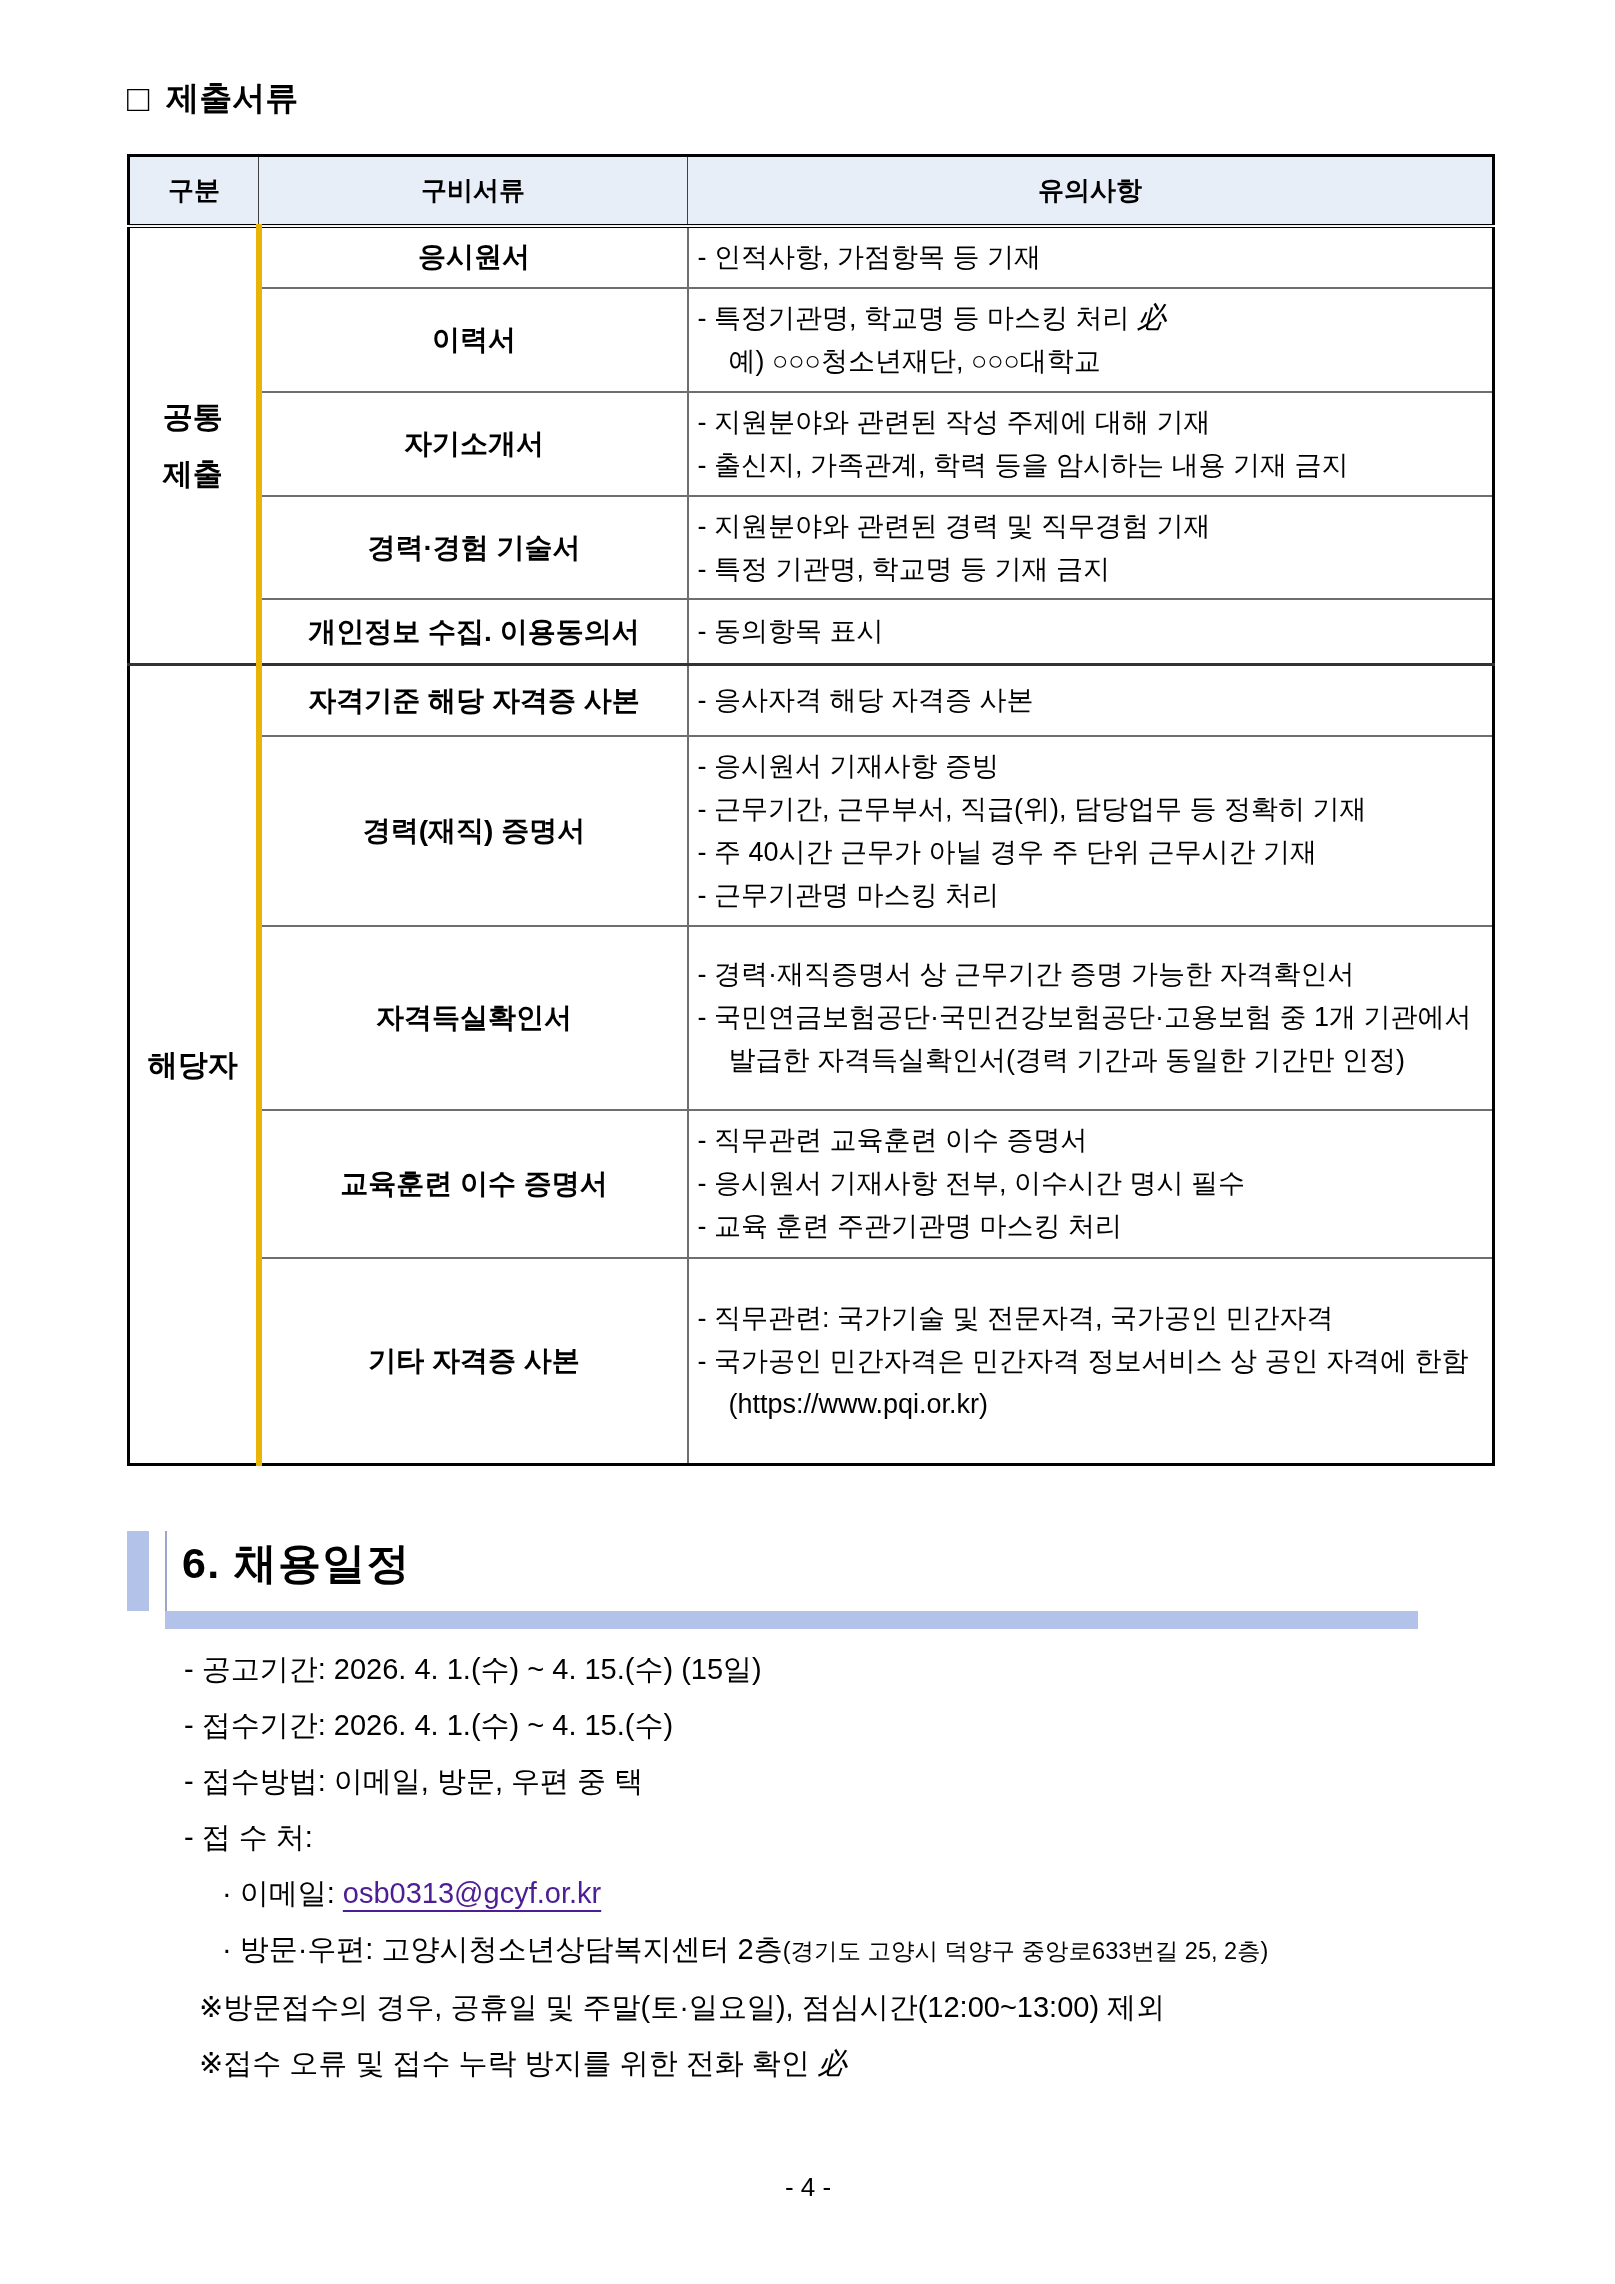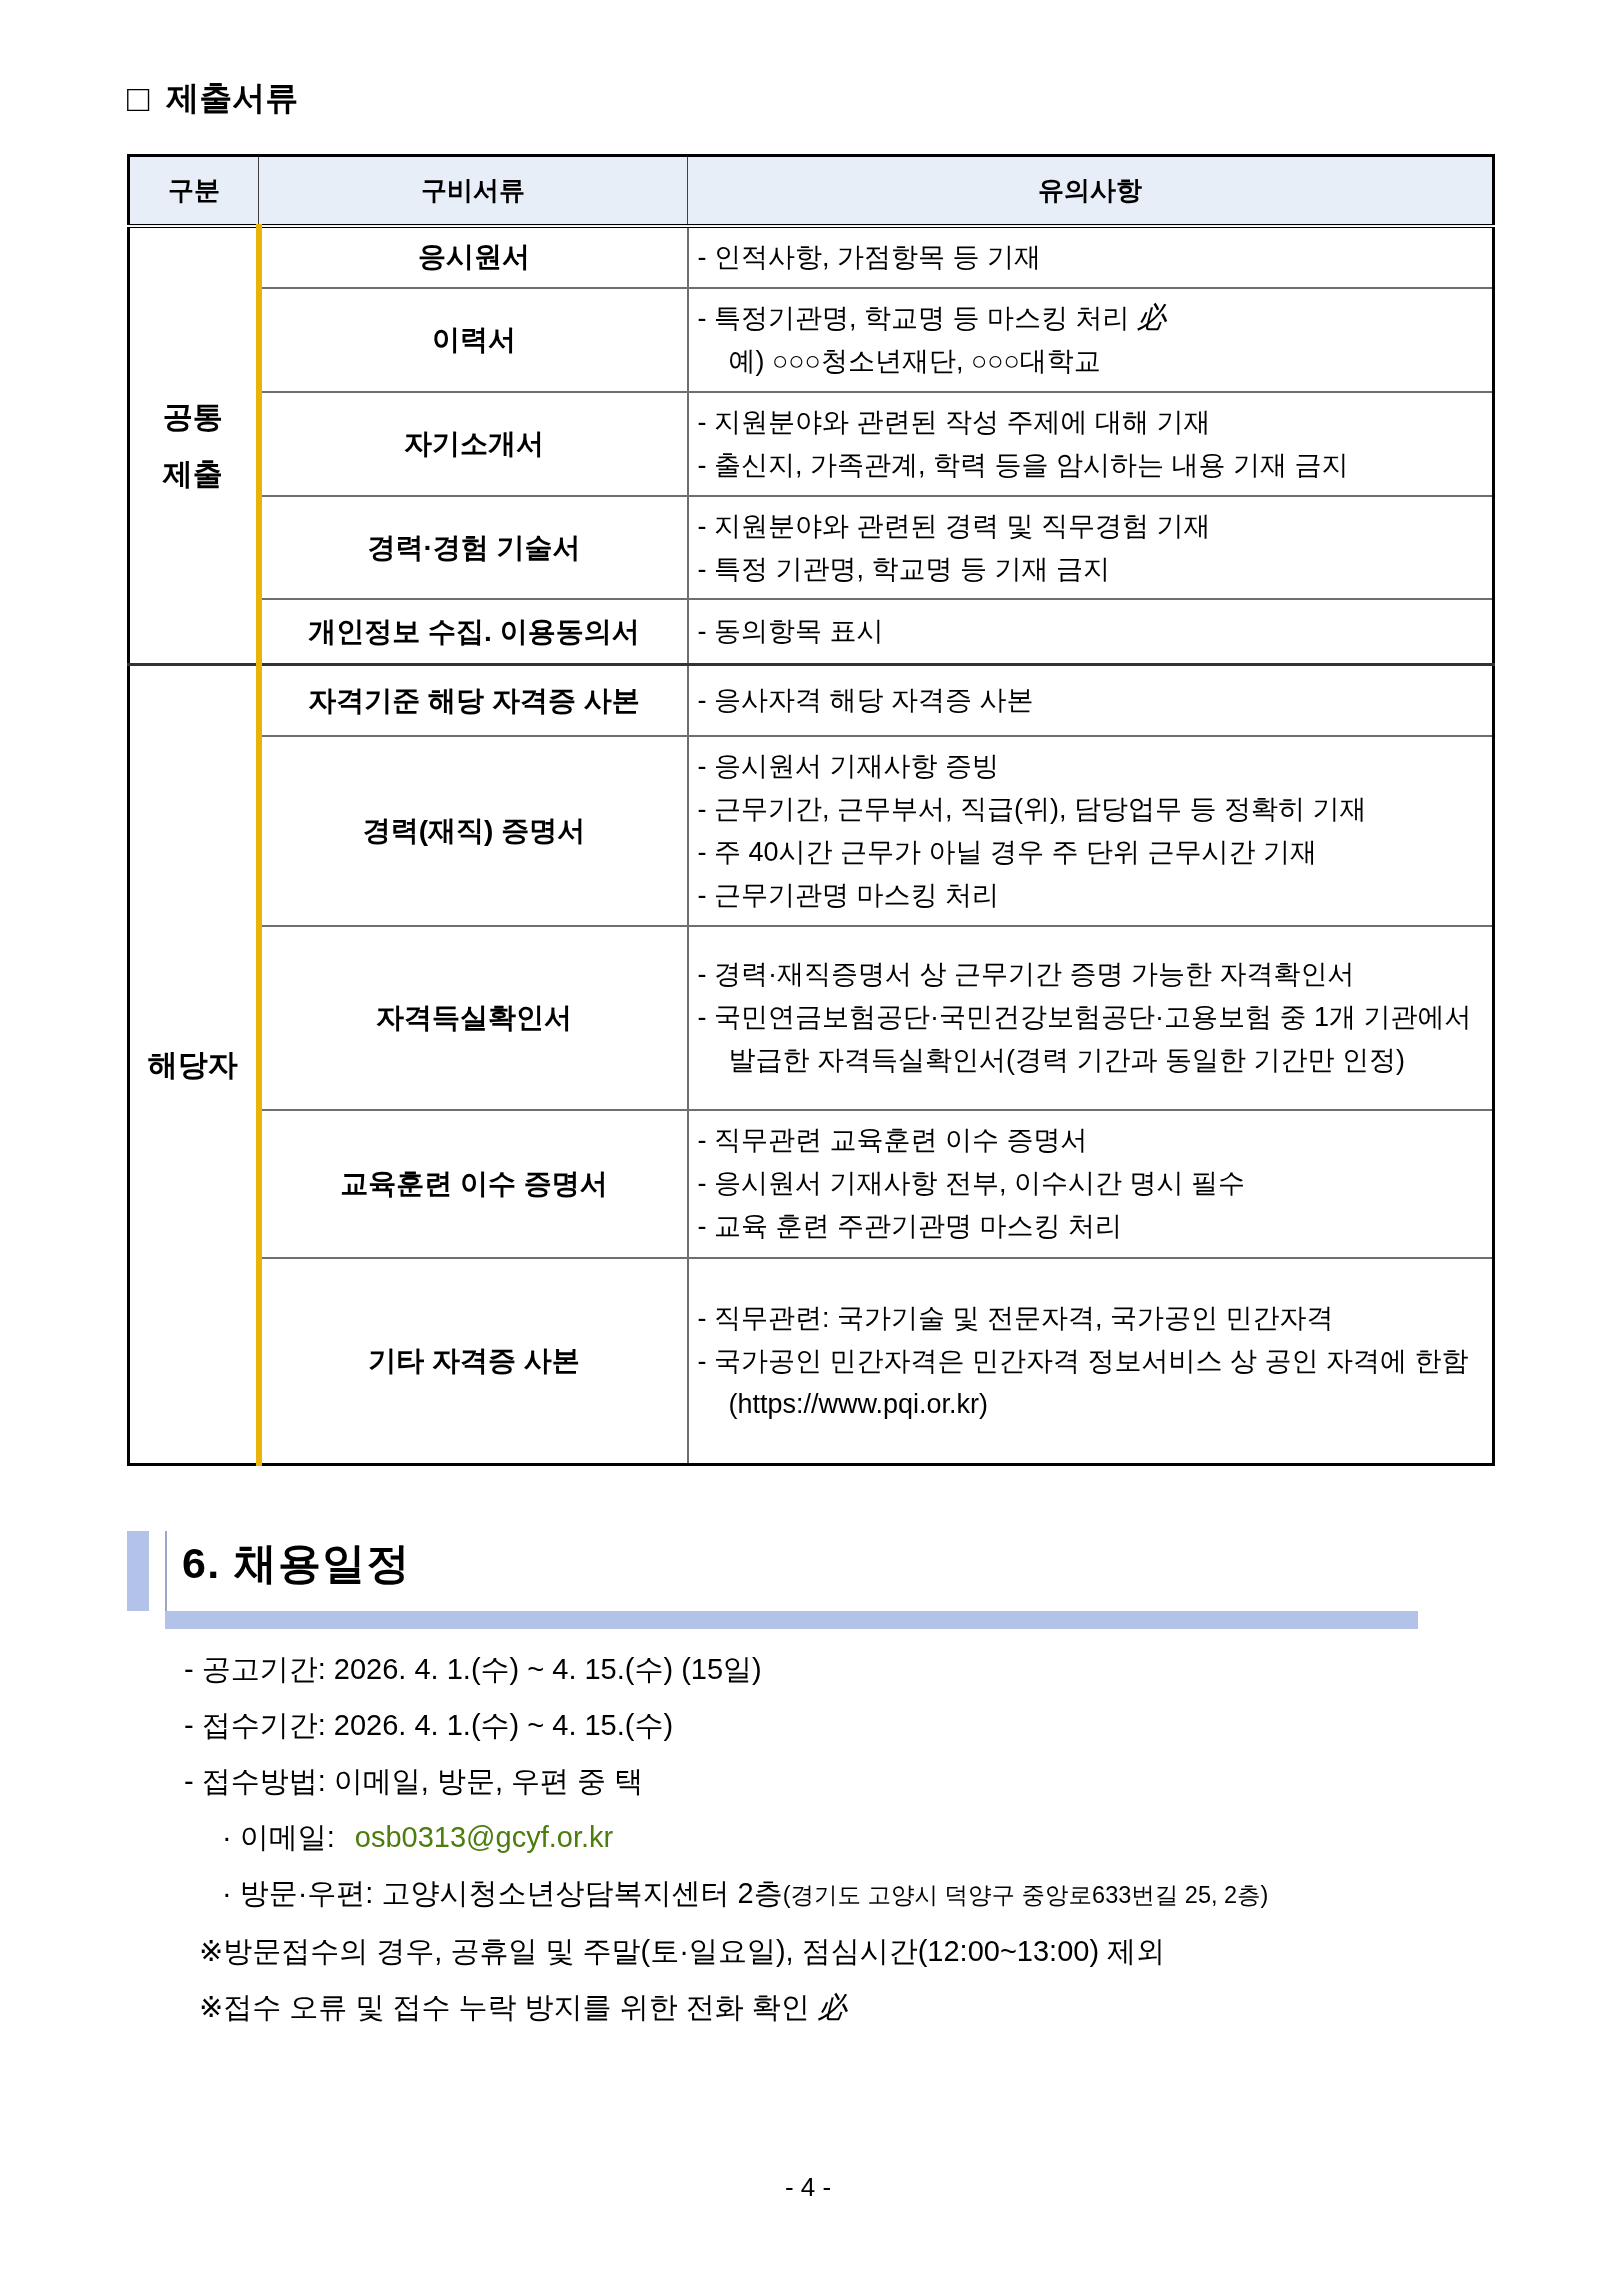--- a/index.html
+++ b/index.html
@@ -38,21 +38,21 @@
   
   .sched{margin-top:11.7px;font-size:29px;}
   .announce{padding-left:9px;line-height:57px;font-size:31px;word-break:keep-all;}
   .announce .bullet{font-weight:normal;margin-right:13px;}
   .announce .label{font-weight:bold;}
   .announce .hand{font-weight:normal;margin:0 10.4px 0 15.6px;font-size:29px;}
   .announce .deadline{font-weight:bold;text-decoration:underline;text-underline-offset:7.8px;}
   .sline{padding-left:57px;line-height:56px;word-break:keep-all;}
   .subline{padding-left:95px;line-height:56px;word-break:keep-all;}
   .noteline{padding-left:72px;line-height:56px;word-break:keep-all;}
-  .email-link{color:#4d7c0f;text-underline-offset:6.5px;cursor:pointer;margin-left:12px;}
+  .email-link{color:#4c1d95;text-decoration:underline;text-underline-offset:6.5px;cursor:pointer;}
   .visit-detail{font-size:23.5px;}
 
   .footer{position:absolute;left:0;top:2172px;width:1616px;text-align:center;font-size:26px;}
 </style>
 </head>
 <body>
 
 <div class="page">
   <div class="content">
 
@@ -163,20 +163,21 @@
       <div class="sh-vbar"></div>
       <div class="sh-rule"></div>
       <div class="sh-title">6. 채용일정</div>
       <div class="sh-hbar"></div>
     </div>
 
     <div class="sched">
       <div class="sline">- 공고기간: 2026. 4. 1.(수) ~ 4. 15.(수) (15일)</div>
       <div class="sline">- 접수기간: 2026. 4. 1.(수) ~ 4. 15.(수)</div>
       <div class="sline">- 접수방법: 이메일, 방문, 우편 중 택</div>
+      <div class="sline">- 접 수 처:</div>
       <div class="subline">
         <span>· 이메일: </span><a class="email-link">osb0313@gcyf.or.kr</a>
       </div>
       <div class="subline">
         <span>· 방문·우편: 고양시청소년상담복지센터 2층</span><span class="visit-detail">(경기도 고양시 덕양구 중앙로633번길 25, 2층)</span>
       </div>
       <div class="noteline">※방문접수의 경우, 공휴일 및 주말(토·일요일), 점심시간(12:00~13:00) 제외</div>
       <div class="noteline">
         <span>※접수 오류 및 접수 누락 방지를 위한 전화 확인 </span><span class="pil">必</span>
       </div>

